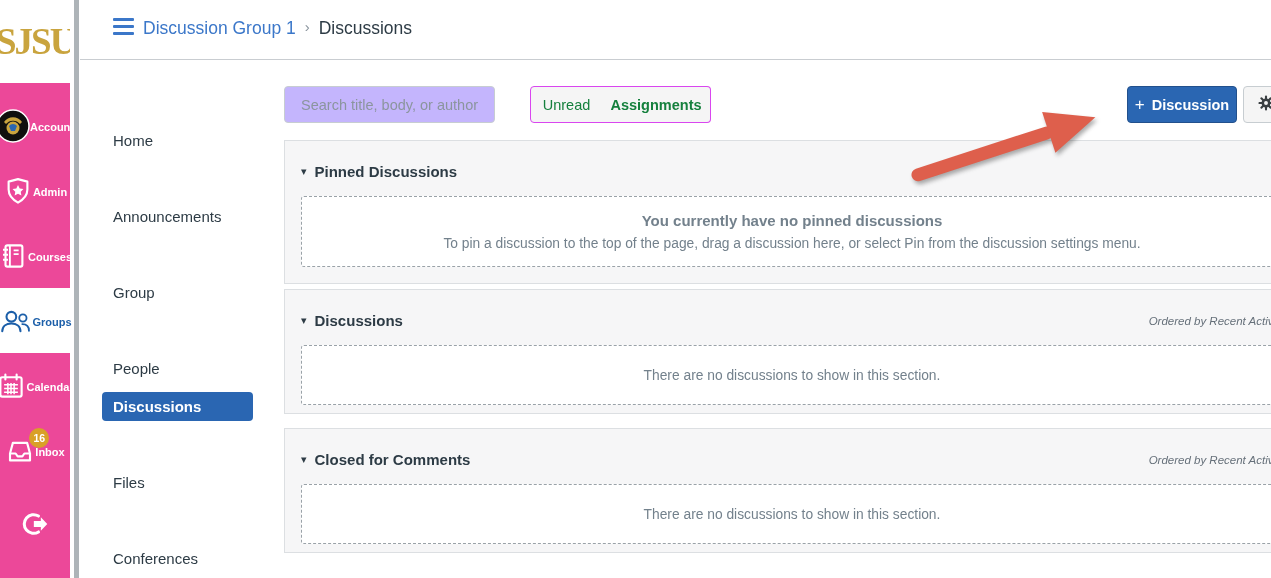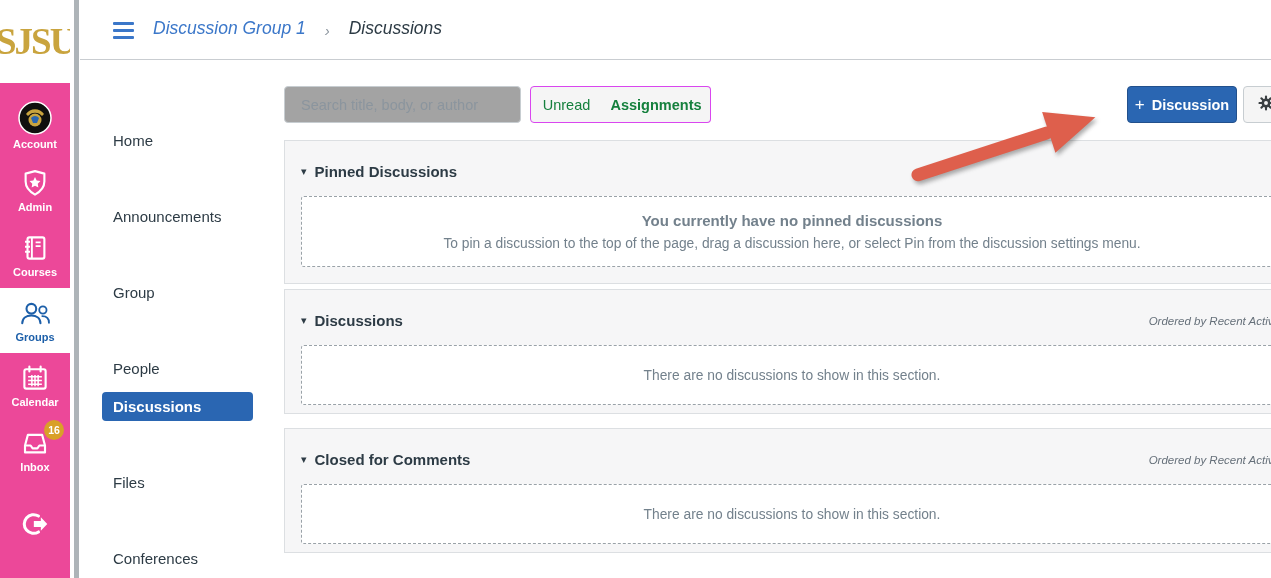--- a/index.html
+++ b/index.html
@@ -6,54 +6,54 @@
   html,body { width:1271px; height:578px; overflow:hidden; background:#fff;
     font-family:"Liberation Sans", sans-serif; color:#2d3b45; }
   .stage { position:relative; width:1271px; height:578px; overflow:hidden; }
 
   
   .gnav { position:absolute; left:0; top:0; width:70px; height:578px; background:#ec4899; }
   .gnav-logo { height:83px; background:#ffffff; display:flex; align-items:center; justify-content:flex-start; overflow:hidden; }
   .gnav-logo span { font-family:"Liberation Serif", serif; font-weight:bold; font-size:37px;
     color:#c9a43e; letter-spacing:-2px; margin-left:-4px; }
   .gnav-items { display:flex; flex-direction:column; align-items:stretch; padding-top:10px; }
-  .gnav-item { height:65px; display:flex; flex-direction:column; align-items:center;
+  .gnav-item { height:65px; display:flex; align-items:center;
     justify-content:center; color:#ffffff; cursor:pointer; }
   .gnav-item .glabel { font-size:11px; font-weight:bold; margin-top:3px; }
   .gnav-item.active { background:#ffffff; color:#1c5fa9; }
   .gnav-item.active svg .stroke { stroke:#1c5fa9; }
   .gnav-item svg { display:block; }
   .gnav-item .iconwrap { position:relative; }
   .badge { position:absolute; top:-8px; right:-14px; background:#d9a028; color:#fff;
     font-size:10.5px; font-weight:bold; width:20px; height:20px; border-radius:50%;
     display:flex; align-items:center; justify-content:center; }
   .gnav-logout { margin-top:8px; }
 
   .vdivider { position:absolute; left:74px; top:0; width:5px; height:578px; background:#aeb4b8; }
 
   
-  .crumbs { position:absolute; left:113px; top:18px; display:flex; align-items:flex-end; gap:19px;font-style:italic; }
+  .crumbs { position:absolute; left:113px; top:18px; display:flex; align-items:flex-start; gap:9px; }
   .hamburger { width:21px; height:17px; display:flex; flex-direction:column; justify-content:space-between; cursor:pointer; }
   .hamburger i { display:block; height:3.4px; background:#3b77c9; border-radius:1px; }
   .crumb-link { color:#3b77c9; font-size:17.5px; text-decoration:none; cursor:pointer; }
   .crumb-sep { color:#8b959e; font-size:15px; }
   .crumb-cur { color:#2d3b45; font-size:17.5px; }
   .hrule { position:absolute; left:80px; right:0; top:59px; height:1px; background:#c9cdd1; }
 
   
   .cnav { position:absolute; left:113px; top:90px; width:170px; list-style:none; }
   .cnav li { margin-bottom:13px; }
   .cnav a { display:inline-block; font-size:15px; color:#2d3b45; text-decoration:none; padding:4px 12px 4px 0; cursor:pointer;margin-top:38px; }
   .cnav li.active a { background:#2a66b2; color:#fff; font-weight:bold; border-radius:4px;
     padding:6px 52px 6px 11px; margin:-2px 0 -2px -11px; }
 
   
-  .search-input { position:absolute; left:284px; top:86px; width:237px; height:37px;
+  .search-input { position:absolute; left:284px; top:86px; width:211px; height:37px;
     border:1px solid #c7cdd1; border-radius:4px; padding:0 16px; font-size:14.5px;
-    color:#2d3b45; background:#a3a3a3; font-family:"Liberation Sans", sans-serif; }
+    color:#2d3b45; background:#c4b5fd; font-family:"Liberation Sans", sans-serif; }
   .search-input::placeholder { color:#8b959e; }
   .btn { position:absolute; top:86px; height:37px; border:1px solid #d946ef; background:#f5f5f5;
     font-size:14.5px; color:#15803d; cursor:pointer; font-family:"Liberation Sans", sans-serif; }
   .btn-unread { left:530px; width:73px; border-radius:4px 0 0 4px; }
   .btn-assignments { left:602px; width:109px; border-radius:0 4px 4px 0; border-left:none;font-weight:bold; }
   .btn-add { position:absolute; left:1127px; top:86px; width:110px; height:37px;
     background:#2a66b2; color:#fff; border:1px solid #22508c; border-radius:4px;
     font-size:14.5px; font-weight:bold; cursor:pointer; display:flex; align-items:center;
     justify-content:center; gap:7px; font-family:"Liberation Sans", sans-serif; }
   .btn-add .plus { font-size:17px; font-weight:normal; }

